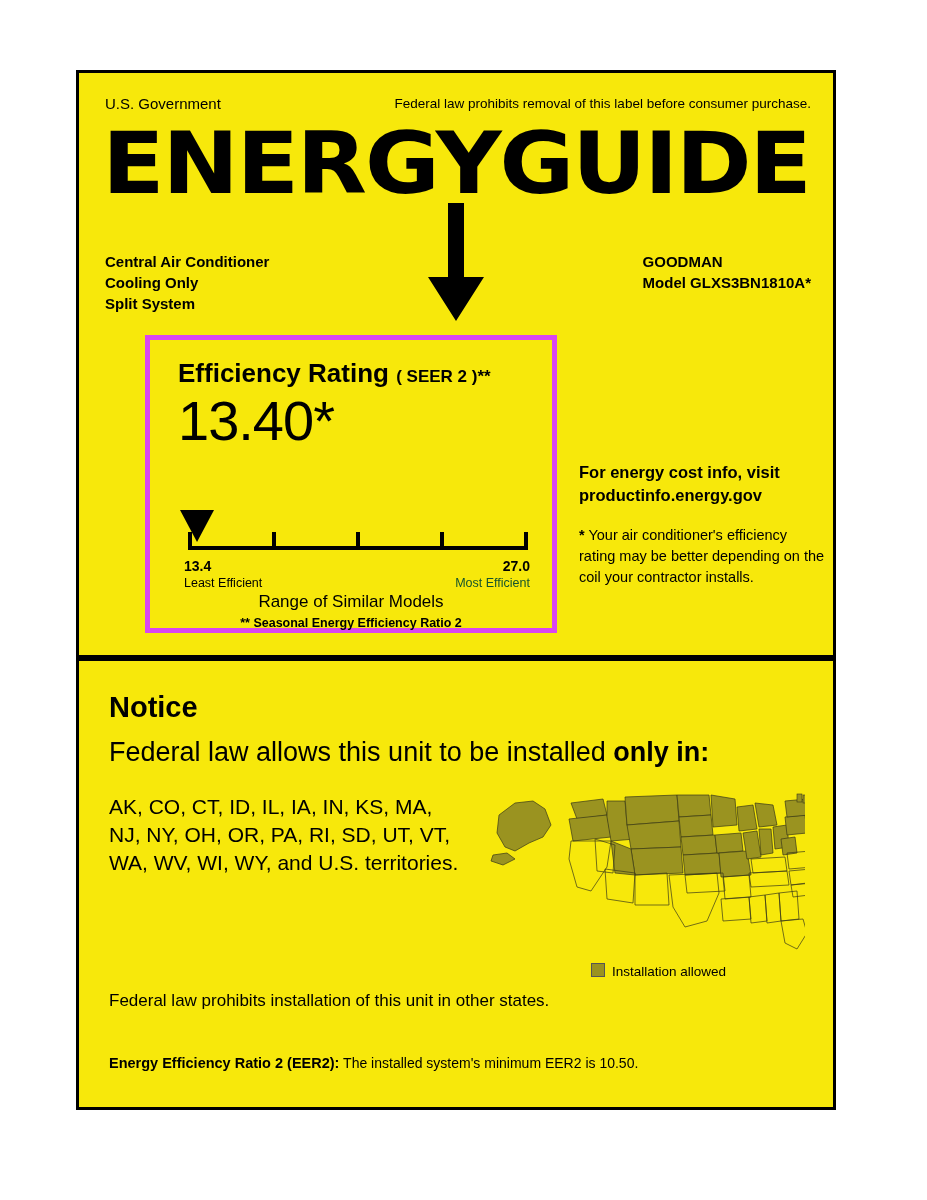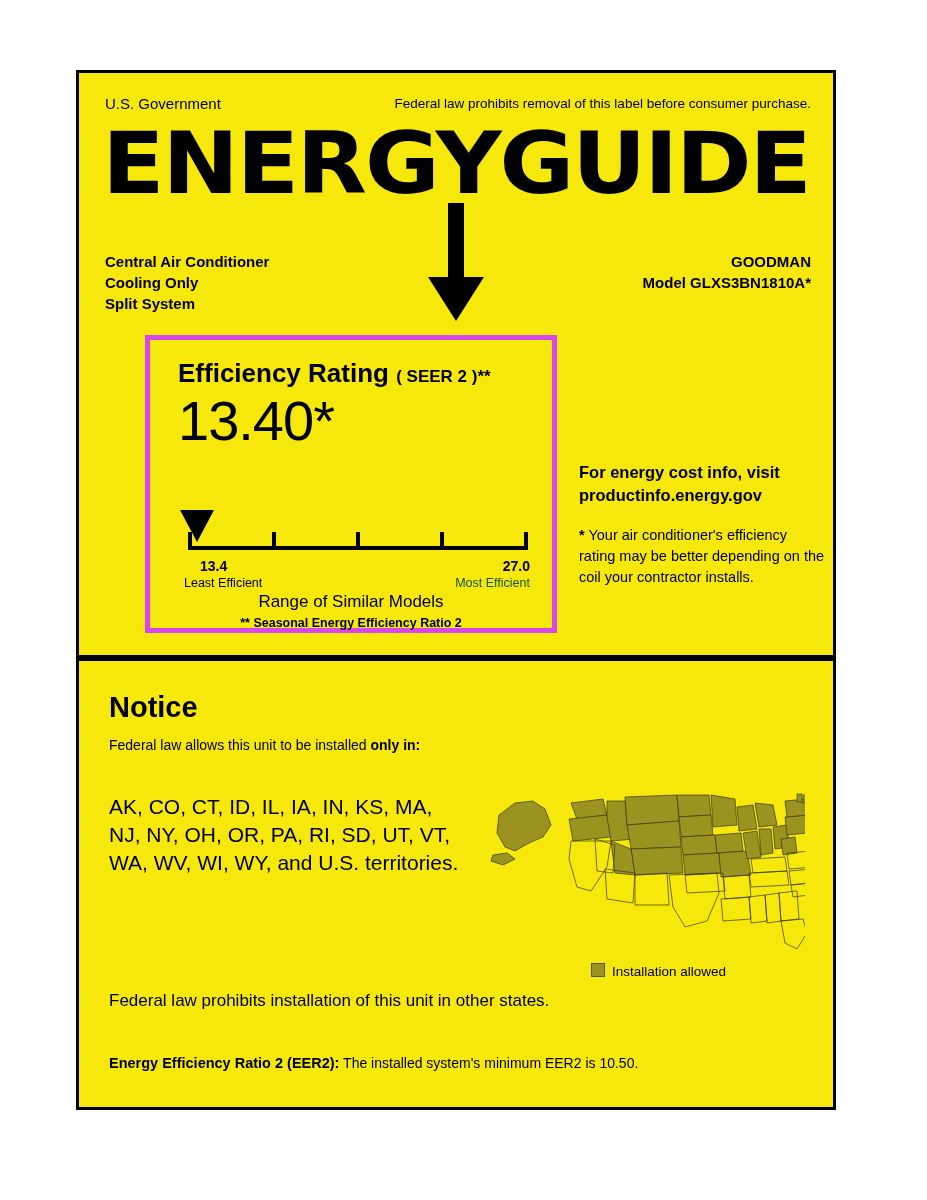--- a/index.html
+++ b/index.html
@@ -80,21 +80,20 @@
     top: 178px;
     font-size: 15px;
     font-weight: bold;
     line-height: 21px;
     color: #000;
   }
   .brand-block {
     position: absolute;
     right: 22px;
     top: 178px;
-    text-align: right;
     font-size: 15px;
     font-weight: bold;
     line-height: 21px;
     color: #000;
   }
 
   
   .eff-box {
     position: absolute;
     left: 66px;
@@ -157,21 +156,20 @@
     background: #000;
   }
   .tick.end { top: 22px; height: 18px; }
   .scale-min {
     position: absolute;
     left: 6px;
     top: 48px;
     font-size: 14px;
     font-weight: bold;
     color: #000;
-    margin-left: 16px;
   }
   .scale-max {
     position: absolute;
     right: 0px;
     top: 48px;
     font-size: 14px;
     font-weight: bold;
     color: #000;
     text-align: right;
   }
@@ -244,21 +242,21 @@
     top: 30px;
     font-size: 29px;
     font-weight: bold;
     color: #000;
     text-align: right;
   }
   .notice-sub {
     position: absolute;
     left: 30px;
     top: 76px;
-    font-size: 14px;
+    font-size: 27px;
     color: #000;
   }
   .notice-sub b { font-weight: bold; }
 
   .states-list {
     position: absolute;
     left: 30px;
     top: 132px;
     width: 360px;
     font-size: 21px;

